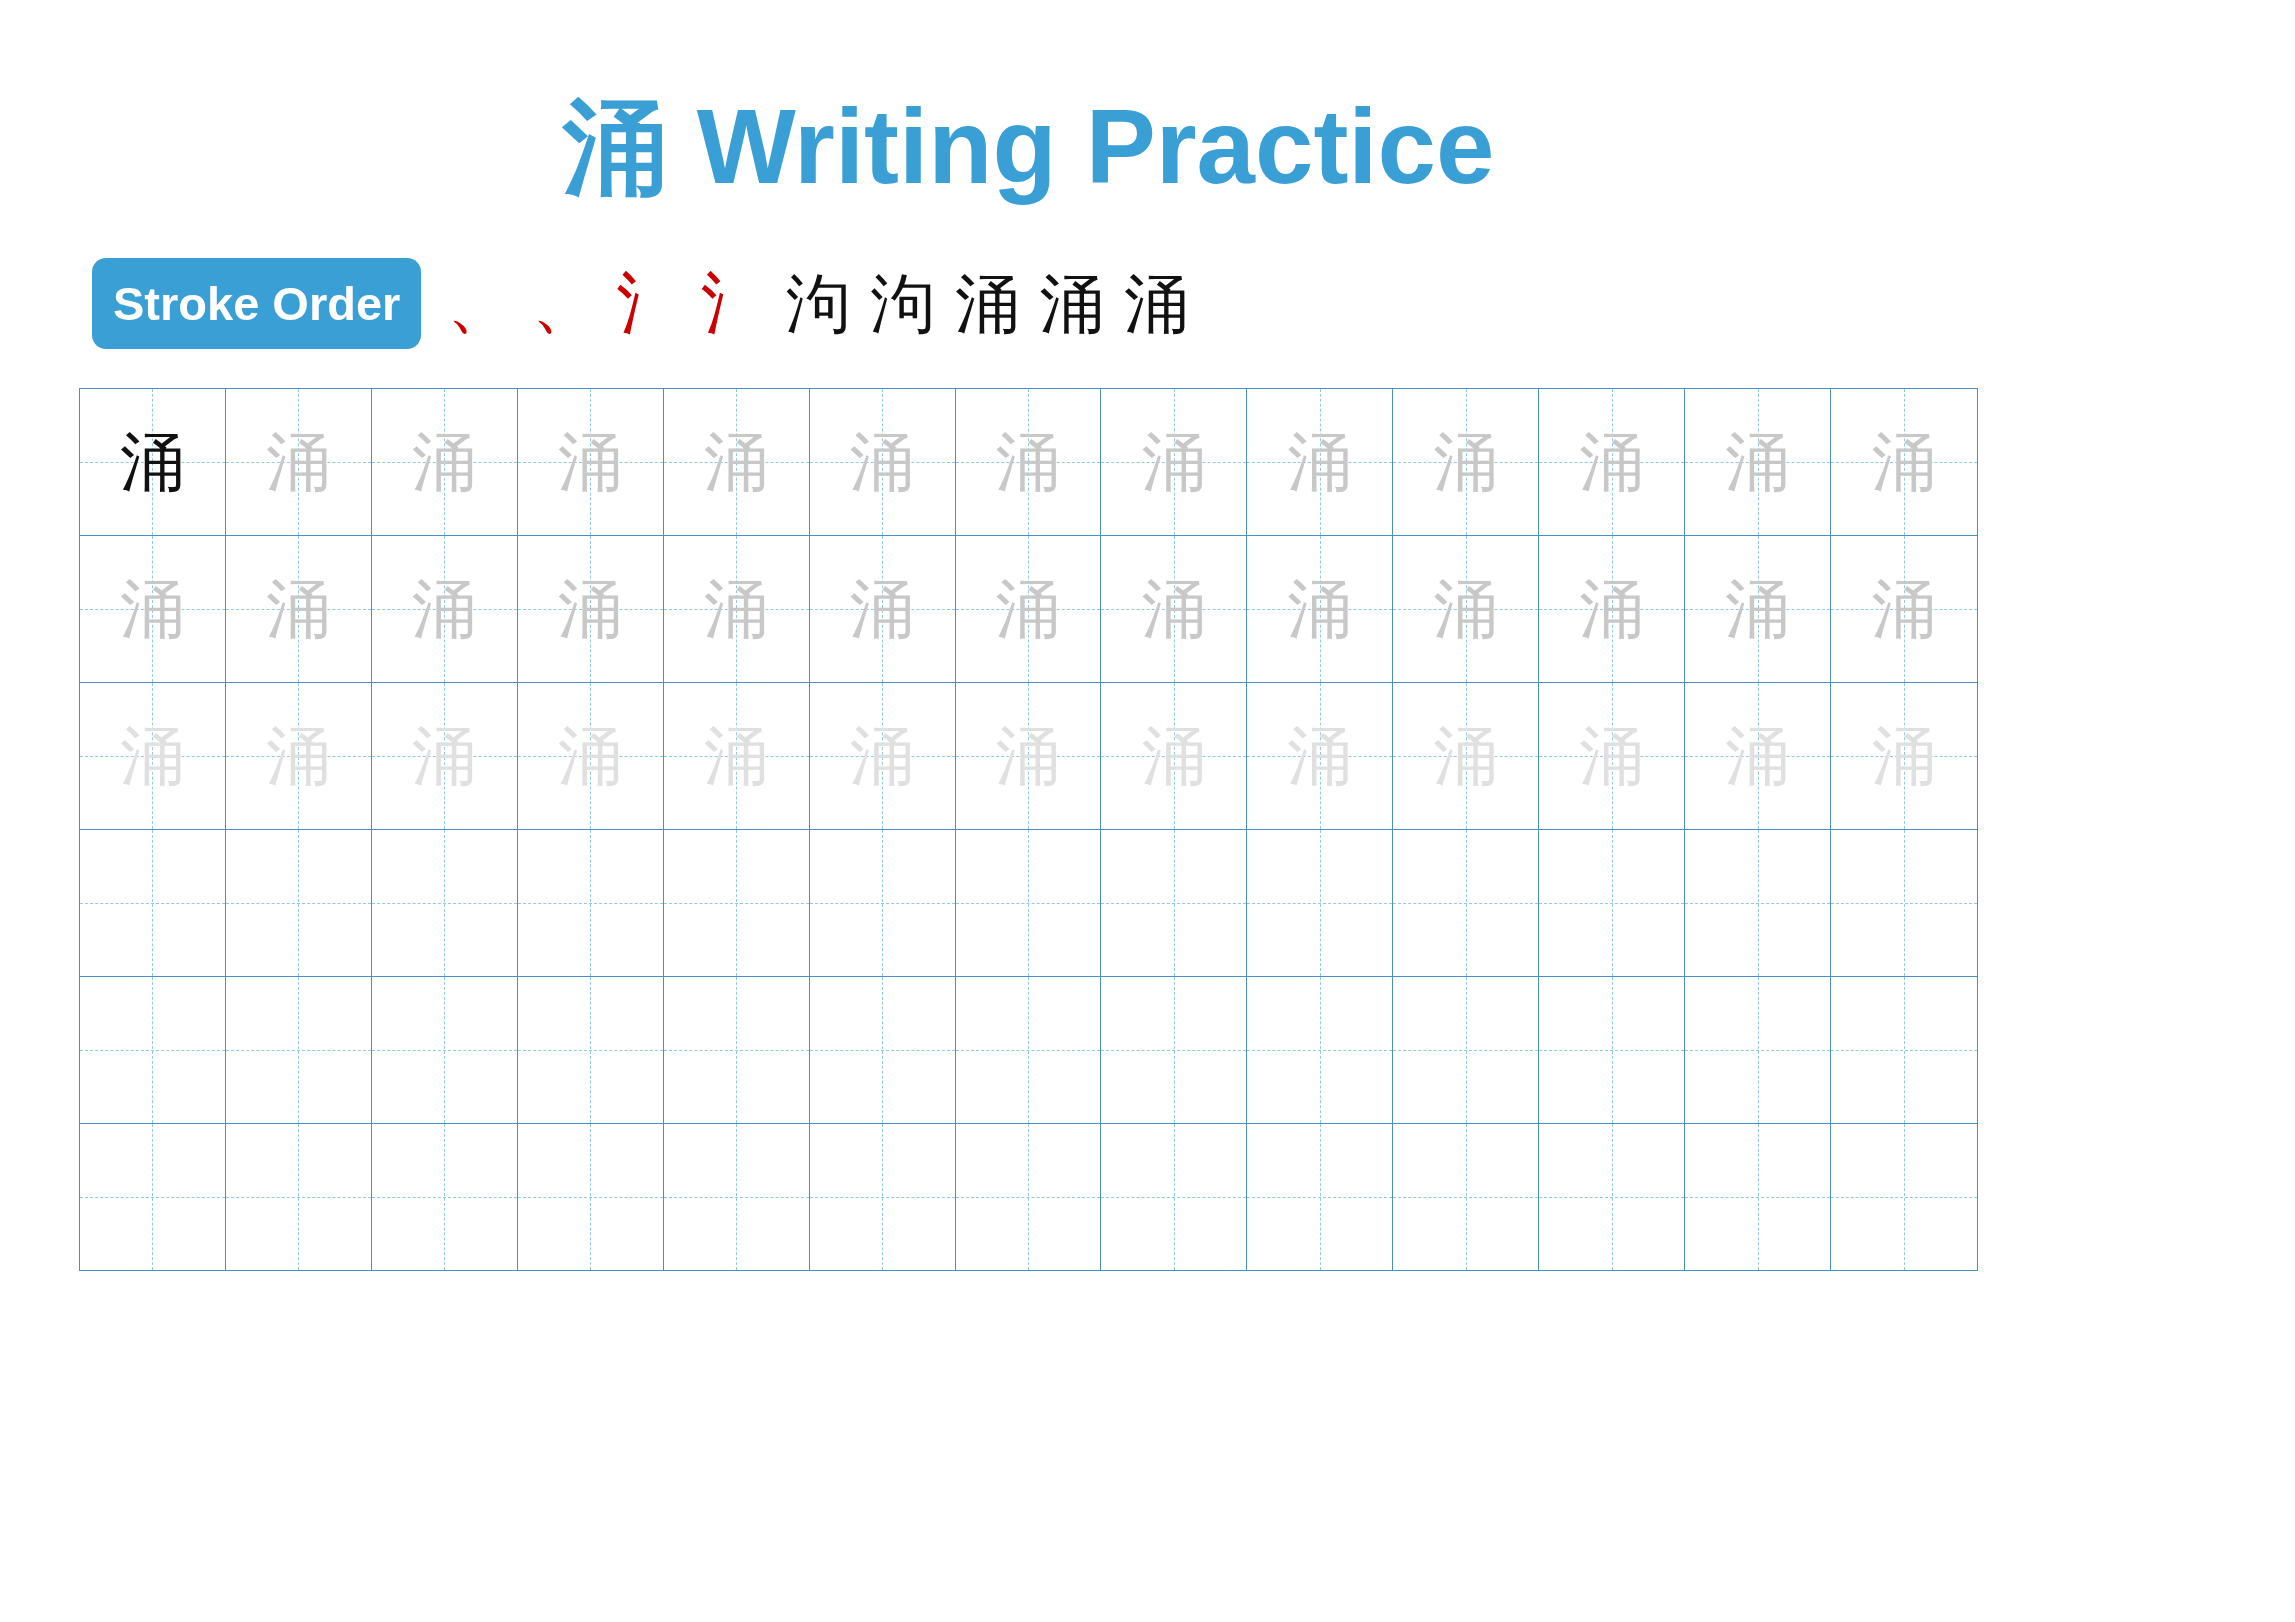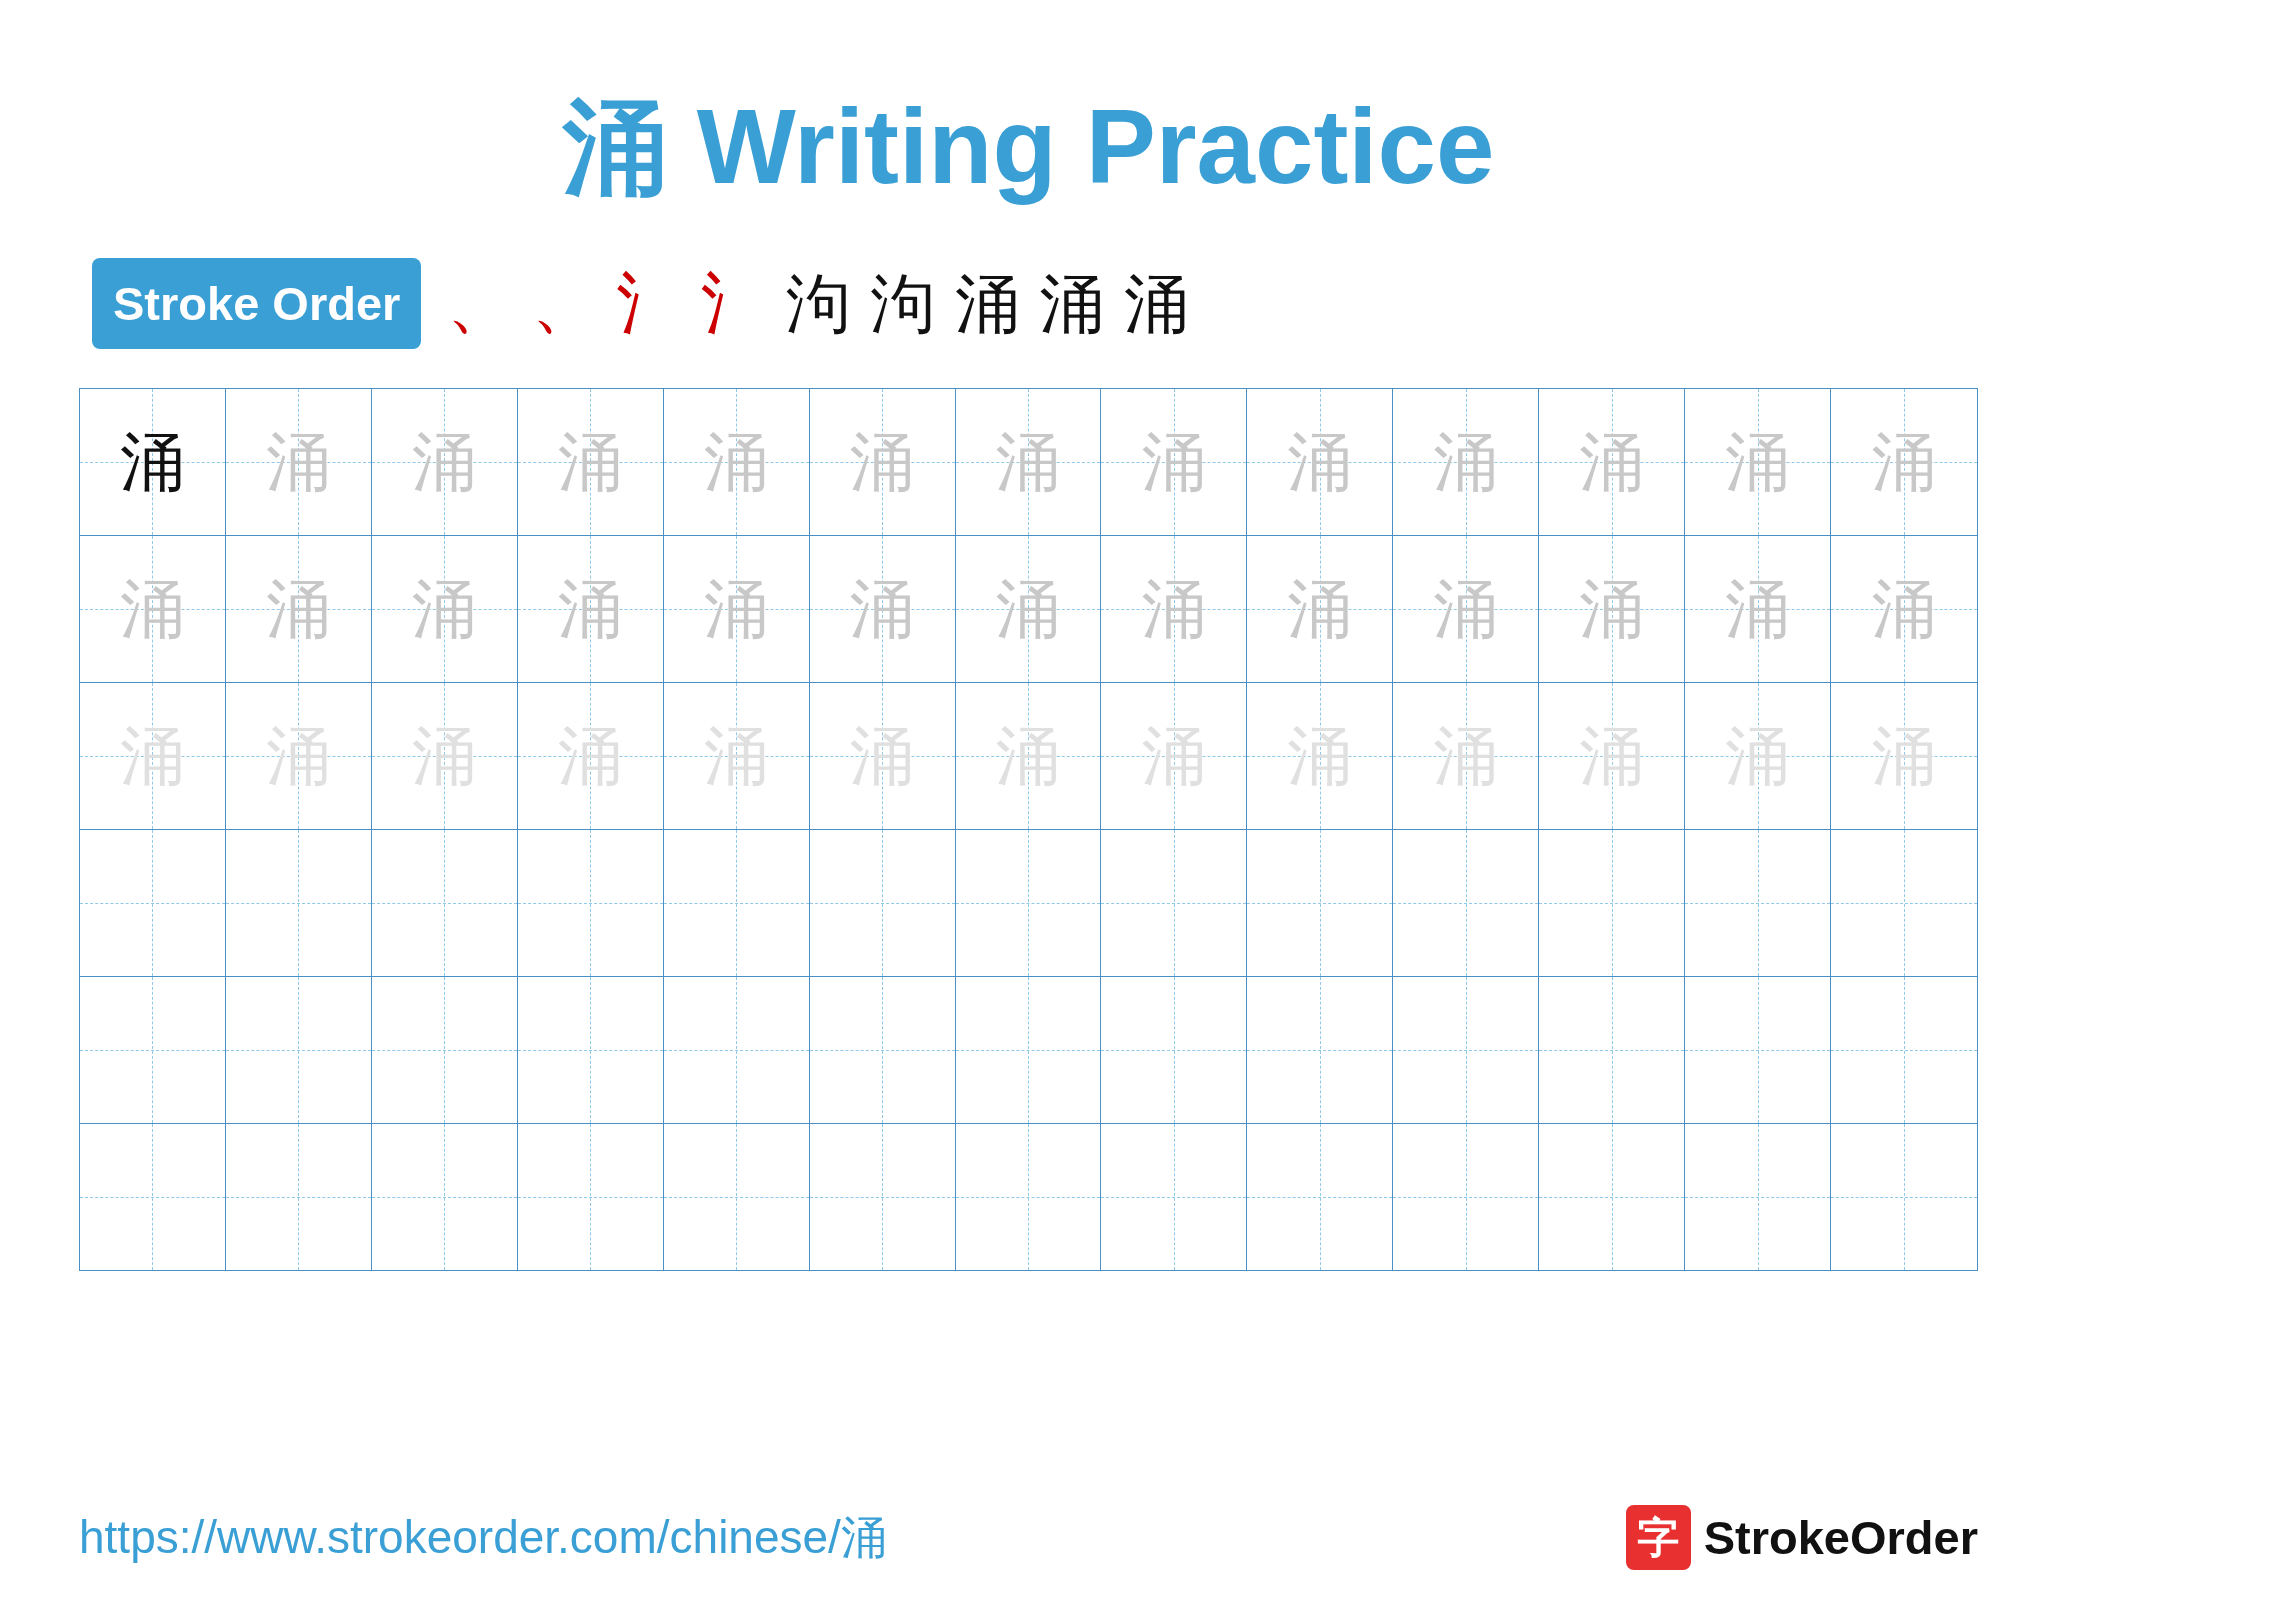--- a/index.html
+++ b/index.html
@@ -39,21 +39,21 @@
       padding-left: 13px;
     }
 
     .stroke-order-badge {
       background: #3a9fd5;
       color: white;
       font-size: 47px;
       font-family: Arial, sans-serif;
       font-weight: bold;
       padding: 18px 21px;
-      border-radius: 8px;
+      border-radius: 14px;
       white-space: nowrap;
     }
 
     .stroke-sequence {
       display: flex;
       align-items: center;
       gap: 19.6px;
     }
 
     .stroke-step {
@@ -375,22 +375,15 @@
       <div class="grid-cell"></div>
       <div class="grid-cell"></div>
       <div class="grid-cell"></div>
       <div class="grid-cell"></div>
       <div class="grid-cell"></div>
       <div class="grid-cell"></div>
     </div>
 
   </div>
 
-  <div class="footer">
-    <div class="footer-url">https://www.strokeorder.com/chinese/涌</div>
-    <div class="footer-logo">
-      <div class="logo-icon">字</div>
-      <div class="logo-text">StrokeOrder</div>
-    </div>
-  </div>
 
 </div>
 
 
 </body></html>

